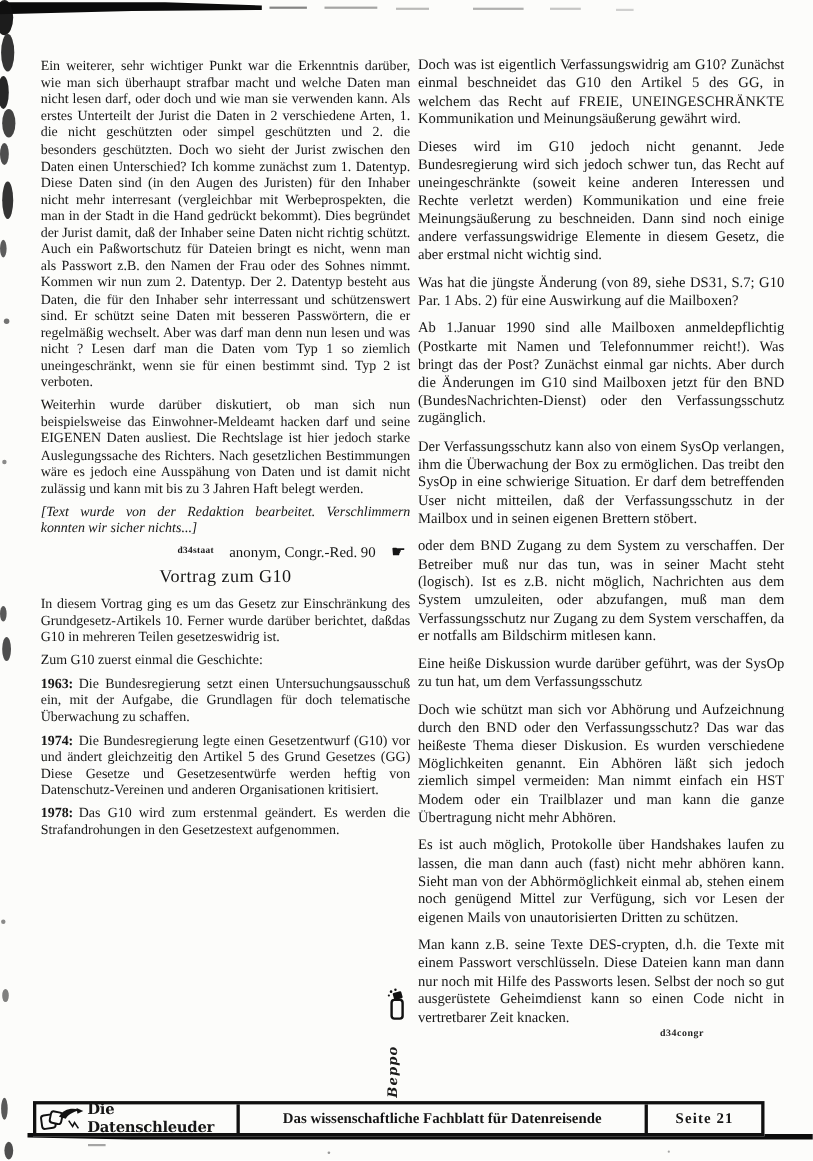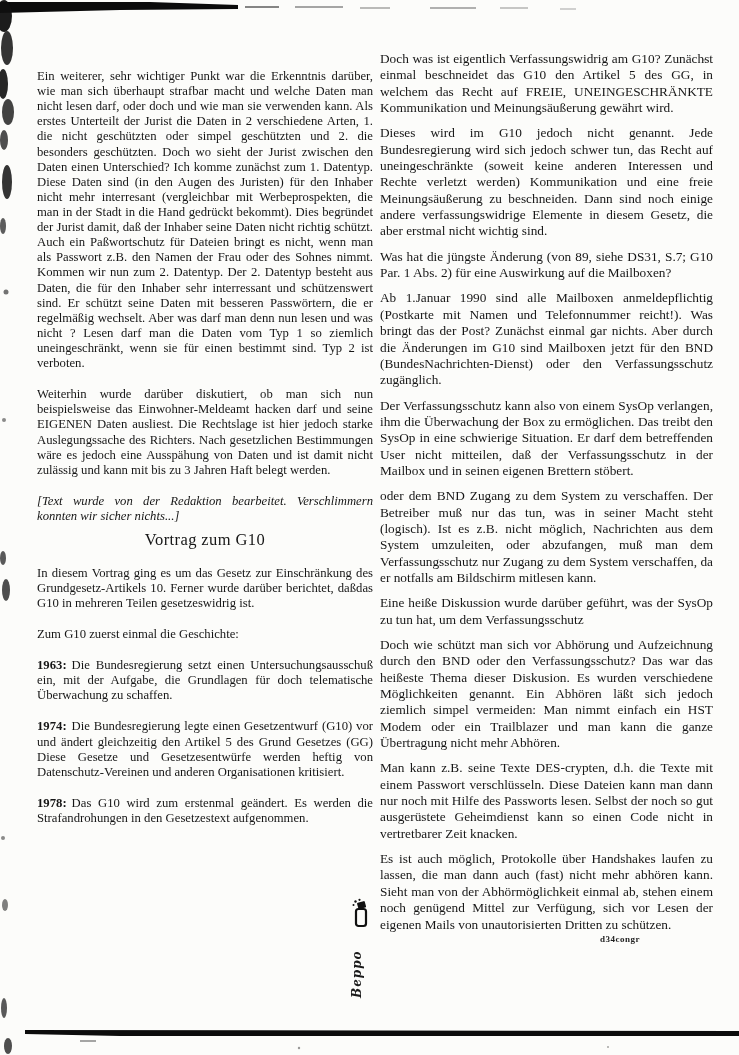--- a/index.html
+++ b/index.html
@@ -7,21 +7,21 @@
     position:relative;
     width:739px;height:1055px;
     background:#fcfcfa;
     overflow:hidden;
     font-family:"Liberation Serif", serif;
     color:#161616;
   }
   .col{position:absolute;text-align:justify;overflow:hidden;}
   .col-left{left:37px;top:53px;width:336px;height:944px;font-size:12.7px;line-height:1.19;}
   .col-right{left:380px;top:51px;width:333px;height:948px;font-size:13.3px;line-height:1.23;}
-  .col-left p{margin:16px 0 6px 0;}
+  .col-left p{margin:0 0 6px 0;}
   .col-right p{margin:0 0 9px 0;}
   .note{font-style:italic;}
   .byline{display:flex;justify-content:flex-end;align-items:baseline;gap:14px;margin:1px 4px 4px 0;text-align:right;}
   .byline .tag{font-size:8.5px;font-weight:bold;position:relative;top:-3px;letter-spacing:.3px;}
   .byline .name{font-size:13.5px;}
   .hand-glyph{font-family:"DejaVu Sans",sans-serif;font-size:15px;line-height:1;}
   h2.heading{
     text-align:center;font-size:16.5px;font-weight:normal;
     margin:3px 0 8px 0;letter-spacing:.4px;
   }
@@ -87,46 +87,65 @@
     <circle cx="608" cy="1047" r="1" fill="#222" opacity="0.4"></circle>
 
     <path d="M25,1030 L739,1031 L739,1036 L120,1036 L25,1034 Z" fill="#0c0c0c"></path>
     <rect x="80" y="1040" width="16" height="2" fill="#222" opacity="0.4"></rect>
   </svg>
 
   <div class="col col-left">
     <p>Ein weiterer, sehr wichtiger Punkt war die Erkenntnis darüber, wie man sich überhaupt strafbar macht und welche Daten man nicht lesen darf, oder doch und wie man sie verwenden kann. Als erstes Unterteilt der Jurist die Daten in 2 verschiedene Arten, 1. die nicht geschützten oder simpel geschützten und 2. die besonders geschützten. Doch wo sieht der Jurist zwischen den Daten einen Unterschied? Ich komme zunächst zum 1. Datentyp. Diese Daten sind (in den Augen des Juristen) für den Inhaber nicht mehr interresant (vergleichbar mit Werbeprospekten, die man in der Stadt in die Hand gedrückt bekommt). Dies begründet der Jurist damit, daß der Inhaber seine Daten nicht richtig schützt. Auch ein Paßwortschutz für Dateien bringt es nicht, wenn man als Passwort z.B. den Namen der Frau oder des Sohnes nimmt. Kommen wir nun zum 2. Datentyp. Der 2. Datentyp besteht aus Daten, die für den Inhaber sehr interressant und schützenswert sind. Er schützt seine Daten mit besseren Passwörtern, die er regelmäßig wechselt. Aber was darf man denn nun lesen und was nicht ? Lesen darf man die Daten vom Typ 1 so ziemlich uneingeschränkt, wenn sie für einen bestimmt sind. Typ 2 ist verboten.</p>
     <p>Weiterhin wurde darüber diskutiert, ob man sich nun beispielsweise das Einwohner-Meldeamt hacken darf und seine EIGENEN Daten ausliest. Die Rechtslage ist hier jedoch starke Auslegungssache des Richters. Nach gesetzlichen Bestimmungen wäre es jedoch eine Ausspähung von Daten und ist damit nicht zulässig und kann mit bis zu 3 Jahren Haft belegt werden.</p>
     <p class="note">[Text wurde von der Redaktion bearbeitet.  Verschlimmern konnten wir sicher nichts...]</p>
+    <div class="byline">
+      <span class="tag">d34staat</span>
+      <span class="name">anonym, Congr.-Red. 90</span>
+      <span class="hand-glyph">☛</span>
+    </div>
     <h2 class="heading">Vortrag zum G10</h2>
     <p>In diesem Vortrag ging es um das Gesetz zur Einschränkung des Grundgesetz-Artikels 10.  Ferner wurde darüber berichtet, daßdas G10 in mehreren Teilen gesetzeswidrig ist.</p>
     <p>Zum G10 zuerst einmal die Geschichte:</p>
     <p><b class="year">1963:</b><span>Die Bundesregierung setzt einen Untersuchungsausschuß ein, mit der Aufgabe, die Grundlagen für doch telematische Überwachung zu schaffen.</span></p>
     <p><b class="year">1974:</b><span>Die Bundesregierung legte einen Gesetzentwurf (G10) vor und ändert gleichzeitig den Artikel 5 des Grund Gesetzes (GG) Diese Gesetze und Gesetzesentwürfe werden heftig von Datenschutz-Vereinen und anderen Organisationen kritisiert.</span></p>
     <p><b class="year">1978:</b><span>Das G10 wird zum erstenmal geändert. Es werden die Strafandrohungen in den Gesetzestext aufgenommen.</span></p>
   </div>
 
   <div class="col col-right">
     <p>Doch was ist eigentlich Verfassungswidrig am G10? Zunächst einmal beschneidet das G10 den Artikel 5 des GG, in welchem das Recht auf FREIE, UNEINGESCHRÄNKTE Kommunikation und Meinungsäußerung gewährt wird.</p>
     <p>Dieses wird im G10 jedoch nicht genannt.  Jede Bundesregierung wird sich jedoch schwer tun, das Recht auf uneingeschränkte (soweit keine anderen Interessen und Rechte verletzt werden) Kommunikation und eine freie Meinungsäußerung zu beschneiden.  Dann sind noch einige andere verfassungswidrige Elemente in diesem Gesetz, die aber erstmal nicht wichtig sind.</p>
     <p>Was hat die jüngste Änderung (von 89, siehe DS31, S.7; G10 Par. 1 Abs. 2) für eine Auswirkung auf die Mailboxen?</p>
     <p>Ab 1.Januar 1990 sind alle Mailboxen anmeldepflichtig (Postkarte mit Namen und Telefonnummer reicht!). Was bringt das der Post? Zunächst einmal gar nichts. Aber durch die Änderungen im G10 sind Mailboxen jetzt für den BND (BundesNachrichten-Dienst) oder den Verfassungsschutz zugänglich.</p>
     <p>Der Verfassungsschutz kann also von einem SysOp verlangen, ihm die Überwachung der Box zu ermöglichen. Das treibt den SysOp in eine schwierige Situation. Er darf dem betreffenden User nicht mitteilen, daß der Verfassungsschutz in der Mailbox und in seinen eigenen Brettern stöbert.</p>
     <p>oder dem BND Zugang zu dem System zu verschaffen. Der Betreiber muß nur das tun, was in seiner Macht steht (logisch).  Ist es z.B. nicht möglich, Nachrichten aus dem System umzuleiten, oder abzufangen, muß man dem Verfassungsschutz nur Zugang zu dem System verschaffen, da er notfalls am Bildschirm mitlesen kann.</p>
     <p>Eine heiße Diskussion wurde darüber geführt, was der SysOp zu tun hat, um dem Verfassungsschutz</p>
     <p>Doch wie schützt man sich vor Abhörung und Aufzeichnung durch den BND oder den Verfassungsschutz?  Das war das heißeste Thema dieser Diskusion.  Es wurden verschiedene Möglichkeiten genannt.  Ein Abhören läßt sich jedoch ziemlich simpel vermeiden: Man nimmt einfach ein HST Modem oder ein Trailblazer und man kann die ganze Übertragung nicht mehr Abhören.</p>
+    <p>Es ist auch möglich, Protokolle über Handshakes laufen zu lassen, die man dann auch (fast) nicht mehr abhören kann.  Sieht man von der Abhörmöglichkeit einmal ab, stehen einem noch genügend Mittel zur Verfügung, sich vor Lesen der eigenen Mails von unautorisierten Dritten zu schützen.</p>
     <p>Man kann z.B. seine Texte DES-crypten, d.h. die Texte mit einem Passwort verschlüsseln.  Diese Dateien kann man dann nur noch mit Hilfe des Passworts lesen.  Selbst der noch so gut ausgerüstete Geheimdienst kann so einen Code nicht in vertretbarer Zeit knacken.</p>
-    <p>Es ist auch möglich, Protokolle über Handshakes laufen zu lassen, die man dann auch (fast) nicht mehr abhören kann.  Sieht man von der Abhörmöglichkeit einmal ab, stehen einem noch genügend Mittel zur Verfügung, sich vor Lesen der eigenen Mails von unautorisierten Dritten zu schützen.</p>
   </div>
 
   <svg class="spray-icon" width="18" height="32" viewBox="0 0 18 32">
     <rect x="4" y="11" width="10" height="17" rx="2.5" fill="none" stroke="#111" stroke-width="2.2"></rect>
     <rect x="5.5" y="4" width="8" height="6.5" rx="1" fill="#111" transform="rotate(-16 9 7)"></rect>
     <circle cx="3.5" cy="3.5" r="1.2" fill="#111"></circle>
     <circle cx="7.5" cy="1.8" r="1.1" fill="#111"></circle>
     <circle cx="1.5" cy="7" r="1" fill="#111"></circle>
   </svg>
   <div class="beppo">Beppo</div>
 
   <div class="congr-tag">d34congr</div>
 
+  <div class="footer">
+    <div class="cell cell-logo">
+      <svg width="46" height="26" viewBox="0 0 48 26">
+        <rect x="2" y="9" width="14" height="14" rx="3" fill="#fcfcfa" stroke="#111" stroke-width="2" transform="rotate(-8 9 16)"></rect>
+        <rect x="11" y="6" width="12" height="12" rx="3" fill="#fcfcfa" stroke="#111" stroke-width="2" transform="rotate(12 17 12)"></rect>
+        <path d="M20,11 C24,3 34,1 41,4 C37,6 30,7 27,13 Z" fill="#111"></path>
+        <path d="M38,2 l7,3 l-6,3 z" fill="#111"></path>
+        <path d="M30,15 l4,6 l2,-4 l4,6" stroke="#111" stroke-width="1.6" fill="none"></path>
+      </svg>
+      <span class="logo-text">Die Datenschleuder</span>
+    </div>
+    <div class="cell cell-tagline">Das wissenschaftliche Fachblatt für Datenreisende</div>
+    <div class="cell cell-page">Seite 21</div>
+  </div>
 
 </div>
 
 </body></html>

